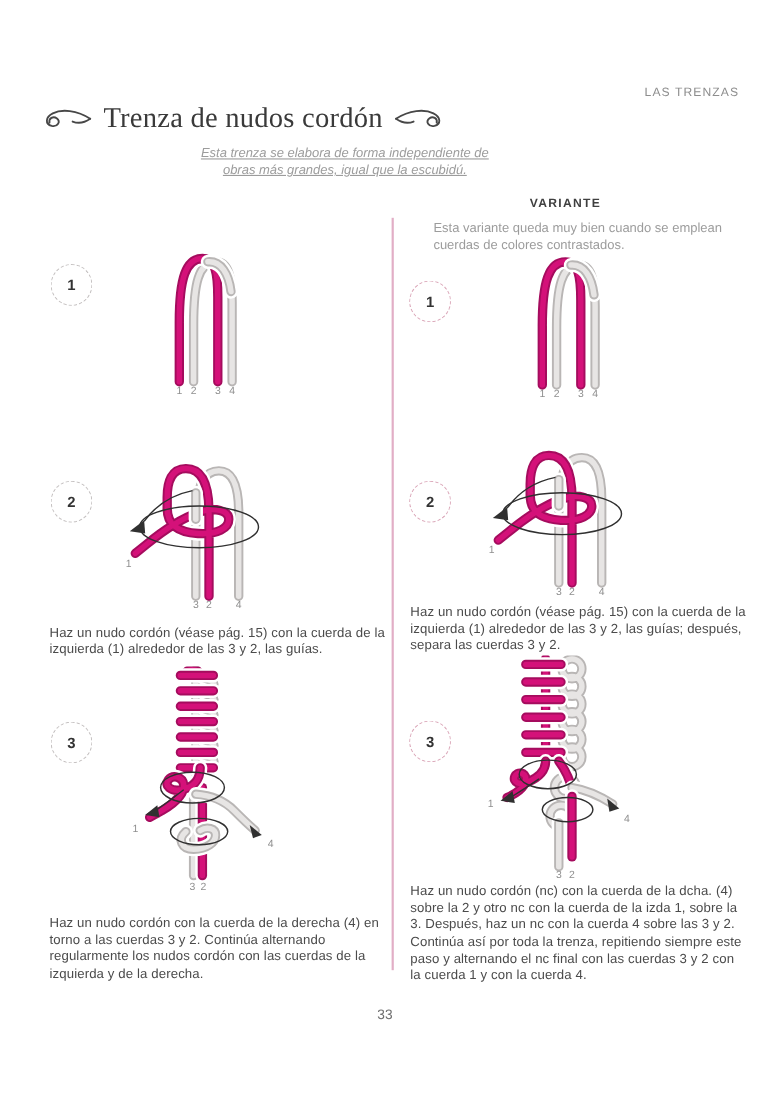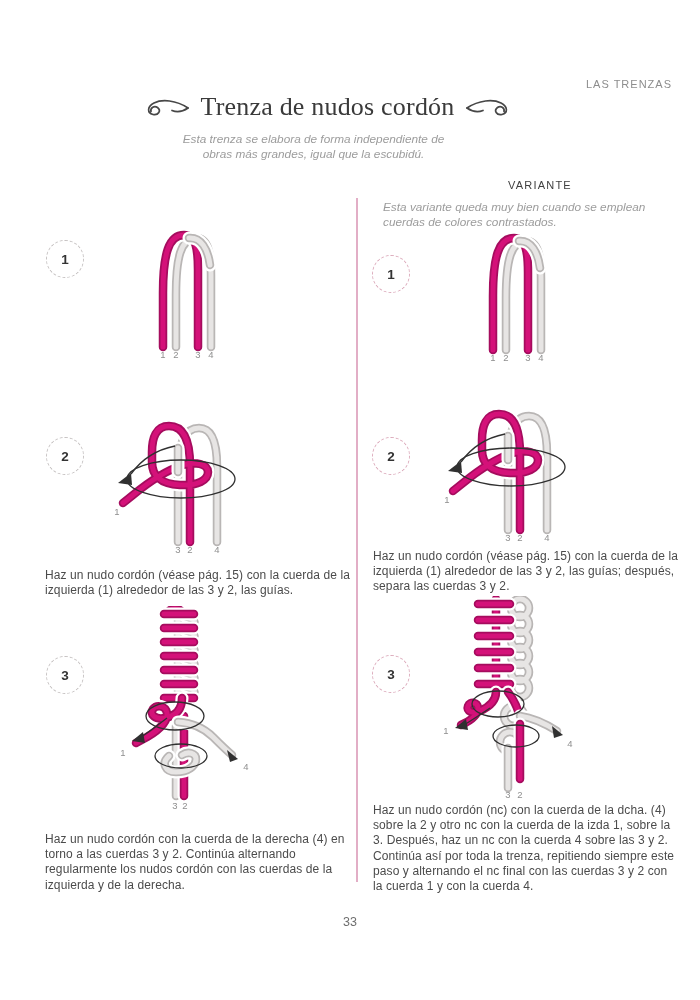--- a/index.html
+++ b/index.html
@@ -1,28 +1,28 @@
 <!DOCTYPE html>
 <html style="--pink: #d41179; --pink-dark: #a50c5e; --gray: #e7e5e4; --gray-dark: #b9b6b5; --divider: #e2aec6;"><head>
 <meta charset="utf-8">
 <style>
   html,body{margin:0;padding:0;background:#fff;}
   .page{position:relative;width:700px;height:1000px;background:#ffffff;overflow:hidden;
         font-family:"Liberation Sans",sans-serif;color:#4b4b4b;}
   .abs{position:absolute;}
   .section-header{top:78px;right:28px;font-size:11px;font-weight:400;letter-spacing:1px;color:#8d8d8d;}
-  .title-row{top:92px;left:0;width:655px;display:flex;align-items:center;justify-content:center;gap:10px;}
+  .title-row{top:92px;left:0;width:655px;display:flex;align-items:center;gap:10px;padding-left:36px;}
   .title{margin:0;font-family:"Liberation Serif",serif;font-weight:500;font-size:26px;color:#3a3a3a;letter-spacing:.2px;}
   .flourish{flex:0 0 auto;}
   .flip{transform:scaleX(-1);}
   .subtitle{top:132px;left:0;width:627px;text-align:center;font-style:italic;font-size:11.8px;
-            line-height:15px;color:#9c9c9c;}
-  .variant-heading{top:179px;left:394px;width:292px;text-align:center;font-size:11px;font-weight:400;
+            line-height:15px;color:#9c9c9c;text-decoration:underline;}
+  .variant-heading{top:179px;left:368px;width:292px;text-align:center;font-size:11px;font-weight:700;
             letter-spacing:1.2px;color:#3f3f3f;}
-  .variant-intro{top:200px;left:383px;width:298px;font-style:italic;font-size:11.8px;line-height:15px;color:#9c9c9c;}
+  .variant-intro{top:200px;left:394px;width:298px;font-size:11.8px;line-height:15px;color:#9c9c9c;}
   .divider{top:198px;left:356px;width:2px;height:684px;background:var(--divider,#e2aec6);}
   .step-circle{width:36px;height:36px;border-radius:50%;border:1.5px dashed #c6c2c2;background:#fff;
             display:flex;align-items:center;justify-content:center;font-size:13.5px;font-weight:700;color:#333;}
   .step-circle.pinkb{border-color:#dcaabb;}
   .caption{width:306px;font-size:12px;line-height:15.2px;color:#4b4b4b;letter-spacing:.1px;}
   .page-number{top:897px;left:0;width:700px;text-align:center;font-size:12.5px;color:#6e6e6e;margin-top:18px;}
   
   .halo{fill:none;stroke:#fff;stroke-width:13;stroke-linecap:round;stroke-linejoin:round;}
   .pe{fill:none;stroke:var(--pink-dark,#a50c5e);stroke-width:8.5;stroke-linecap:round;stroke-linejoin:round;}
   .pc{fill:none;stroke:var(--pink,#d41179);stroke-width:5;stroke-linecap:round;stroke-linejoin:round;}

